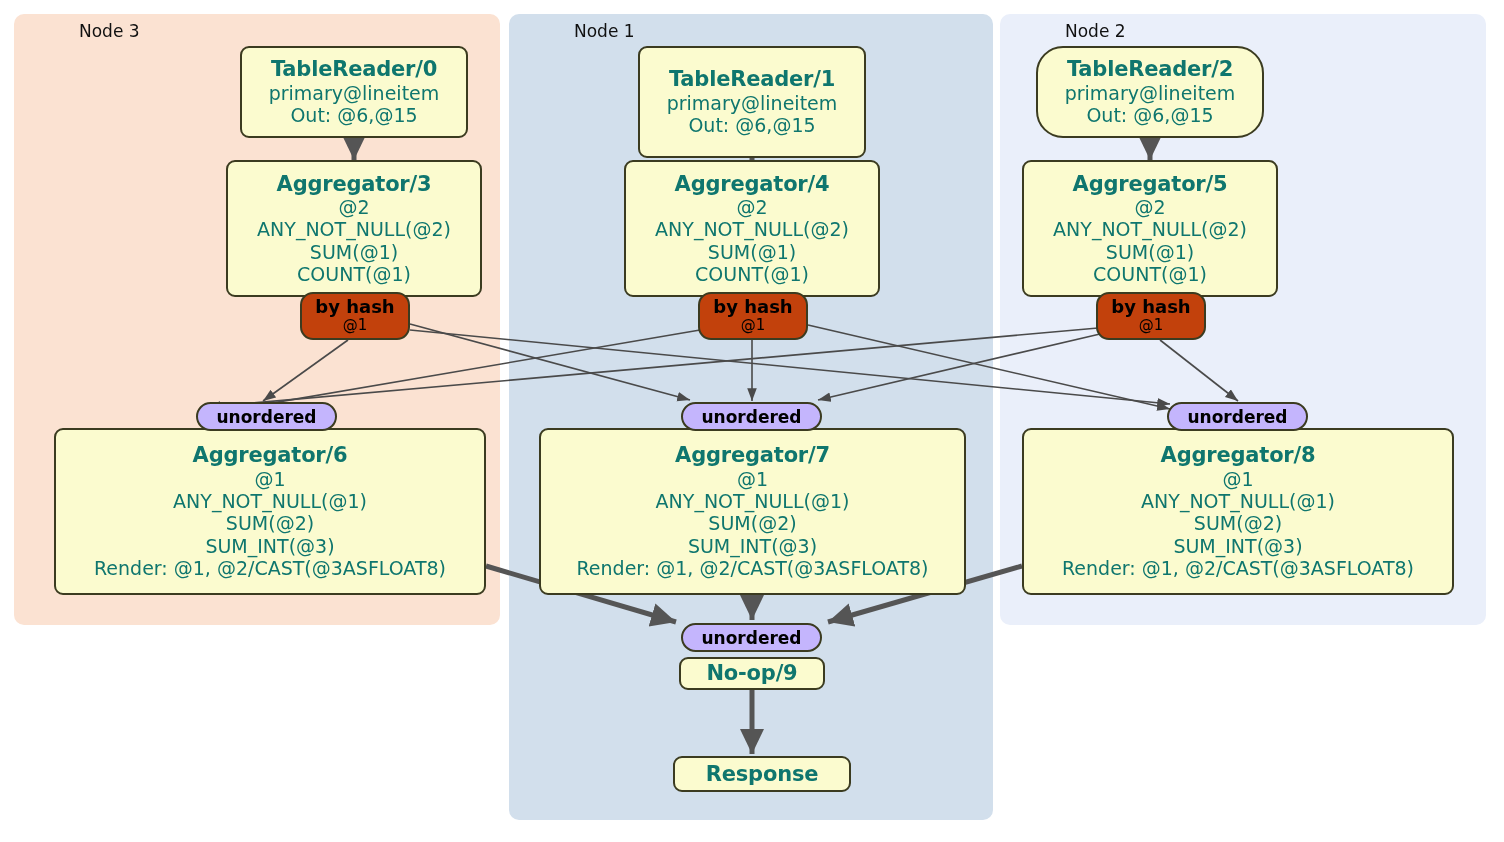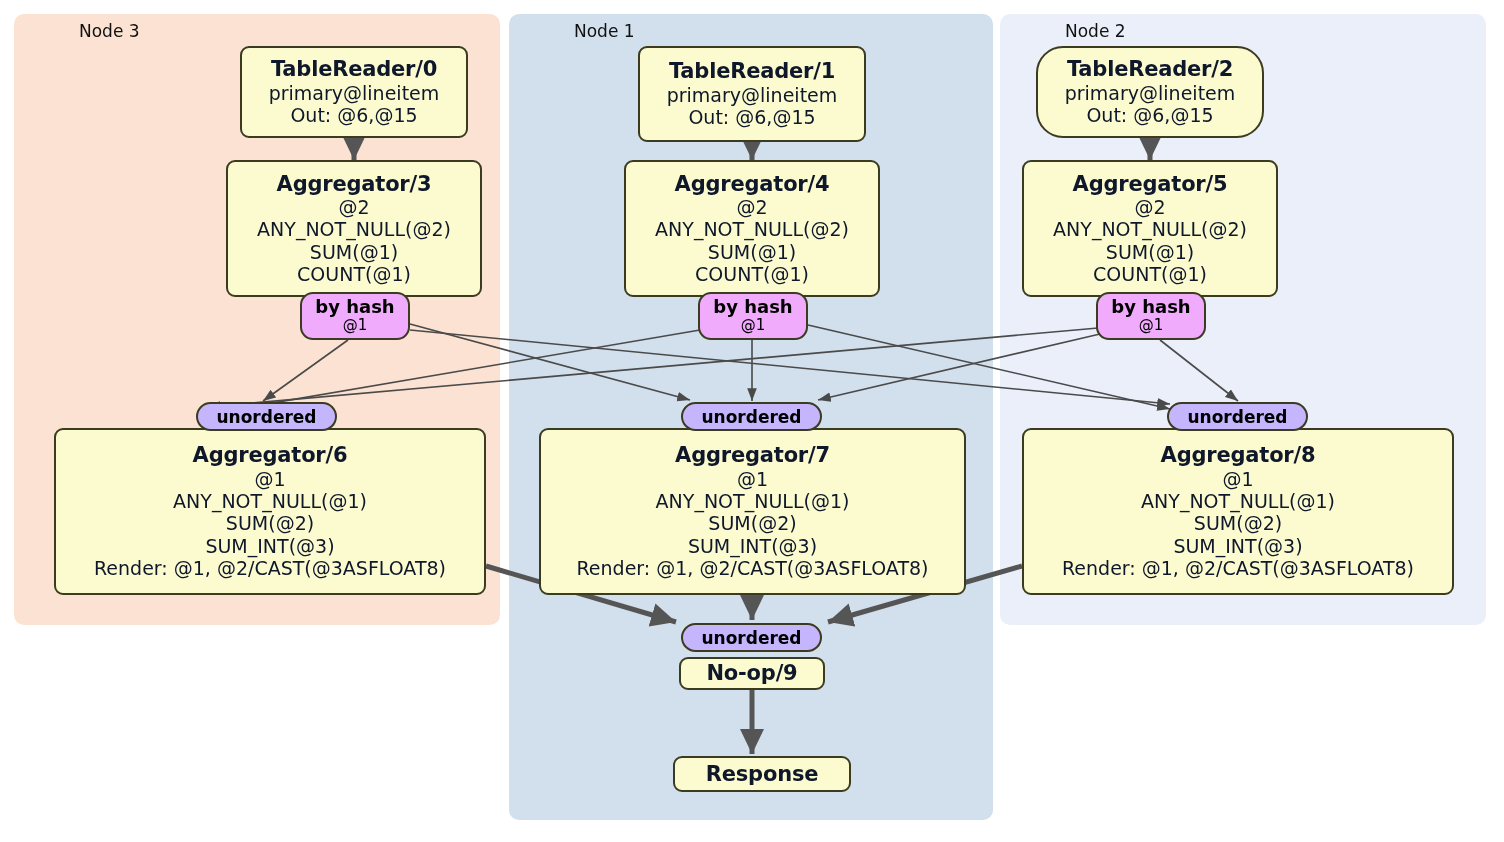--- a/index.html
+++ b/index.html
@@ -9,25 +9,25 @@
   #stage{position:absolute;left:0;top:0;width:1504px;height:842px;}
 
   .node-panel{position:absolute;border-radius:10px;}
   .node-label{position:absolute;font-size:17px;color:#111;white-space:nowrap;margin-left:48px;}
 
   svg.edges{position:absolute;left:0;top:0;width:1504px;height:842px;overflow:visible;}
 
   .box{position:absolute;background:#fbfbcf;border:2px solid #3b3b20;
        border-radius:9px;box-sizing:border-box;text-align:center;
        display:flex;flex-direction:column;justify-content:center;
-       align-items:center;color:#0f172a;}
+       align-items:center;color:#0f766e;}
   .box .ttl{font-weight:bold;font-size:21px;line-height:1.16;letter-spacing:-.2px;}
   .box .ln{font-size:19px;line-height:1.18;white-space:nowrap;}
 
-  .pill-hash{position:absolute;background:#f0abfc;border:2px solid #3b3b20;
+  .pill-hash{position:absolute;background:#c2410c;border:2px solid #3b3b20;
        border-radius:13px;box-sizing:border-box;text-align:center;
        display:flex;flex-direction:column;justify-content:center;align-items:center;}
   .pill-hash .h1{font-weight:bold;font-size:18px;line-height:1.1;color:#000;}
   .pill-hash .h2{font-size:15px;line-height:1.15;color:#000;}
 
   .pill-unord{position:absolute;background:#c4b5fd;border:2px solid #3b3b20;
        border-radius:16px;box-sizing:border-box;display:flex;
        justify-content:center;align-items:center;
        font-weight:bold;font-size:17px;color:#000;}
 </style>
@@ -75,21 +75,21 @@
         <line x1="752" y1="690" x2="752" y2="754" stroke="#555555" stroke-width="5" marker-end="url(#ah-thick)"></line>
       </g>
   </svg>
 
   <div id="boxes">
       <div class="box" style="left: 240px; top: 46px; width: 228px; height: 92px;">
         <div class="ttl">TableReader/0</div>
         <div class="ln">primary@lineitem</div>
         <div class="ln">Out: @6,@15</div>
       </div>
-      <div class="box" style="left: 638px; top: 46px; width: 228px; height: 96px;">
+      <div class="box" style="left: 638px; top: 46px; width: 228px; height: 112px;">
         <div class="ttl">TableReader/1</div>
         <div class="ln">primary@lineitem</div>
         <div class="ln">Out: @6,@15</div>
       </div>
       <div class="box" style="left: 1036px; top: 46px; width: 228px; height: 92px; border-radius: 27px;">
         <div class="ttl">TableReader/2</div>
         <div class="ln">primary@lineitem</div>
         <div class="ln">Out: @6,@15</div>
       </div>
       <div class="box" style="left: 226px; top: 160px; width: 256px; height: 137px;">

